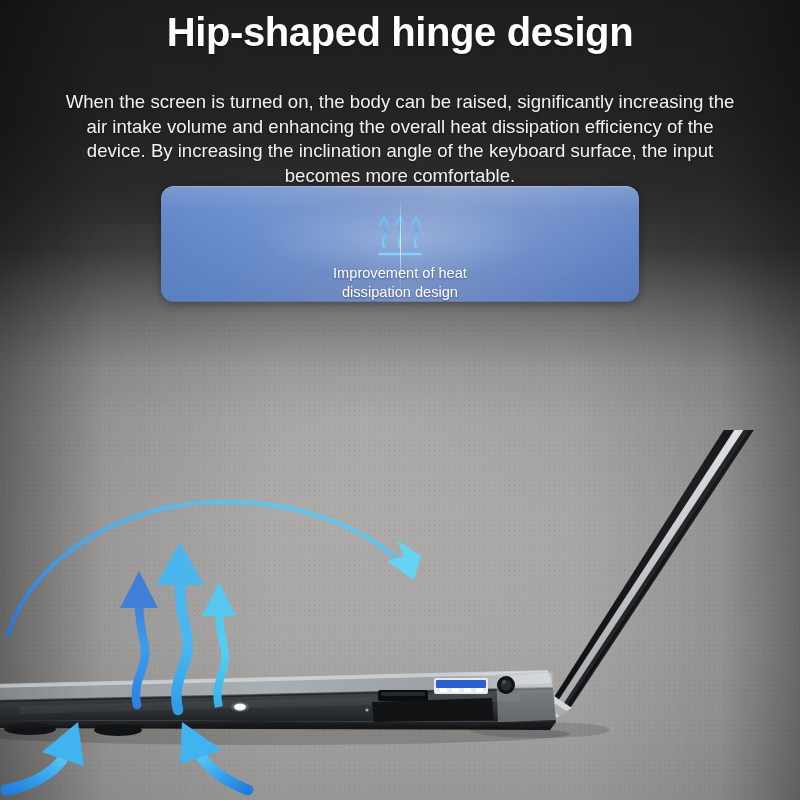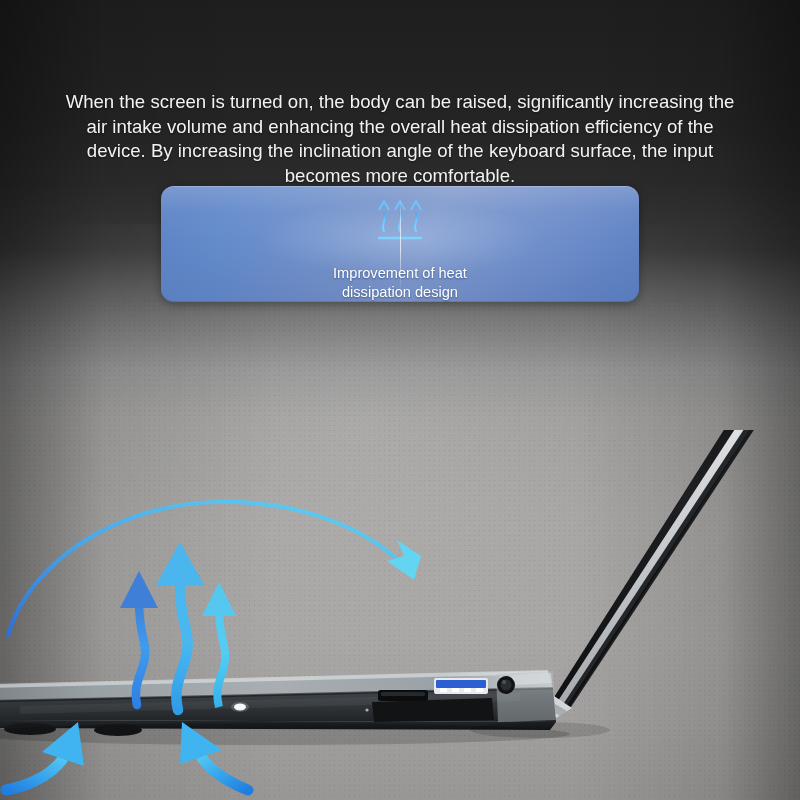--- a/index.html
+++ b/index.html
@@ -151,21 +151,21 @@
       rgba(255,255,255,0.00) 48%,
       rgba(20,40,90,0.07) 100%);
     pointer-events: none;
   }
   .card-half {
     position: relative;
     flex: 1 1 50%;
     display: flex;
     flex-direction: column;
     align-items: center;
-    justify-content: space-between;
+    justify-content: flex-end;
     padding-top: 10px;
     box-sizing: border-box;
   }
   .card-divider {
     position: absolute;
     left: 239px;
     top: 14px;
     width: 1px;
     height: 88px;
     background: linear-gradient(to bottom,
@@ -373,20 +373,21 @@
     <g>
       <path d="M 6,360 C 28,356 50,346 62,330" fill="none" stroke="url(#intakeGrad)" stroke-width="11" stroke-linecap="round"></path>
       <polygon points="78,292 84,336 42,322" fill="#3fb4f0"></polygon>
     </g>
     <g>
       <path d="M 248,360 C 228,352 212,342 202,328" fill="none" stroke="url(#intakeGrad2)" stroke-width="11" stroke-linecap="round"></path>
       <polygon points="182,292 222,320 180,334" fill="#3fb4f0"></polygon>
     </g>
   </svg>
 
+  <div class="headline">Hip-shaped hinge design</div>
   <div class="subcopy">When the screen is turned on, the body can be raised, significantly increasing the air intake volume and enhancing the overall heat dissipation efficiency of the device. By increasing the inclination angle of the keyboard surface, the input becomes more comfortable.</div>
 
   <div class="card">
     <div class="card-sheen"></div>
 
     <div class="card-half">
       <div class="card-icon">
         <svg width="58" height="46" viewBox="0 0 58 46">
           <defs>
             <linearGradient id="heatStroke" x1="0" y1="1" x2="0" y2="0">

